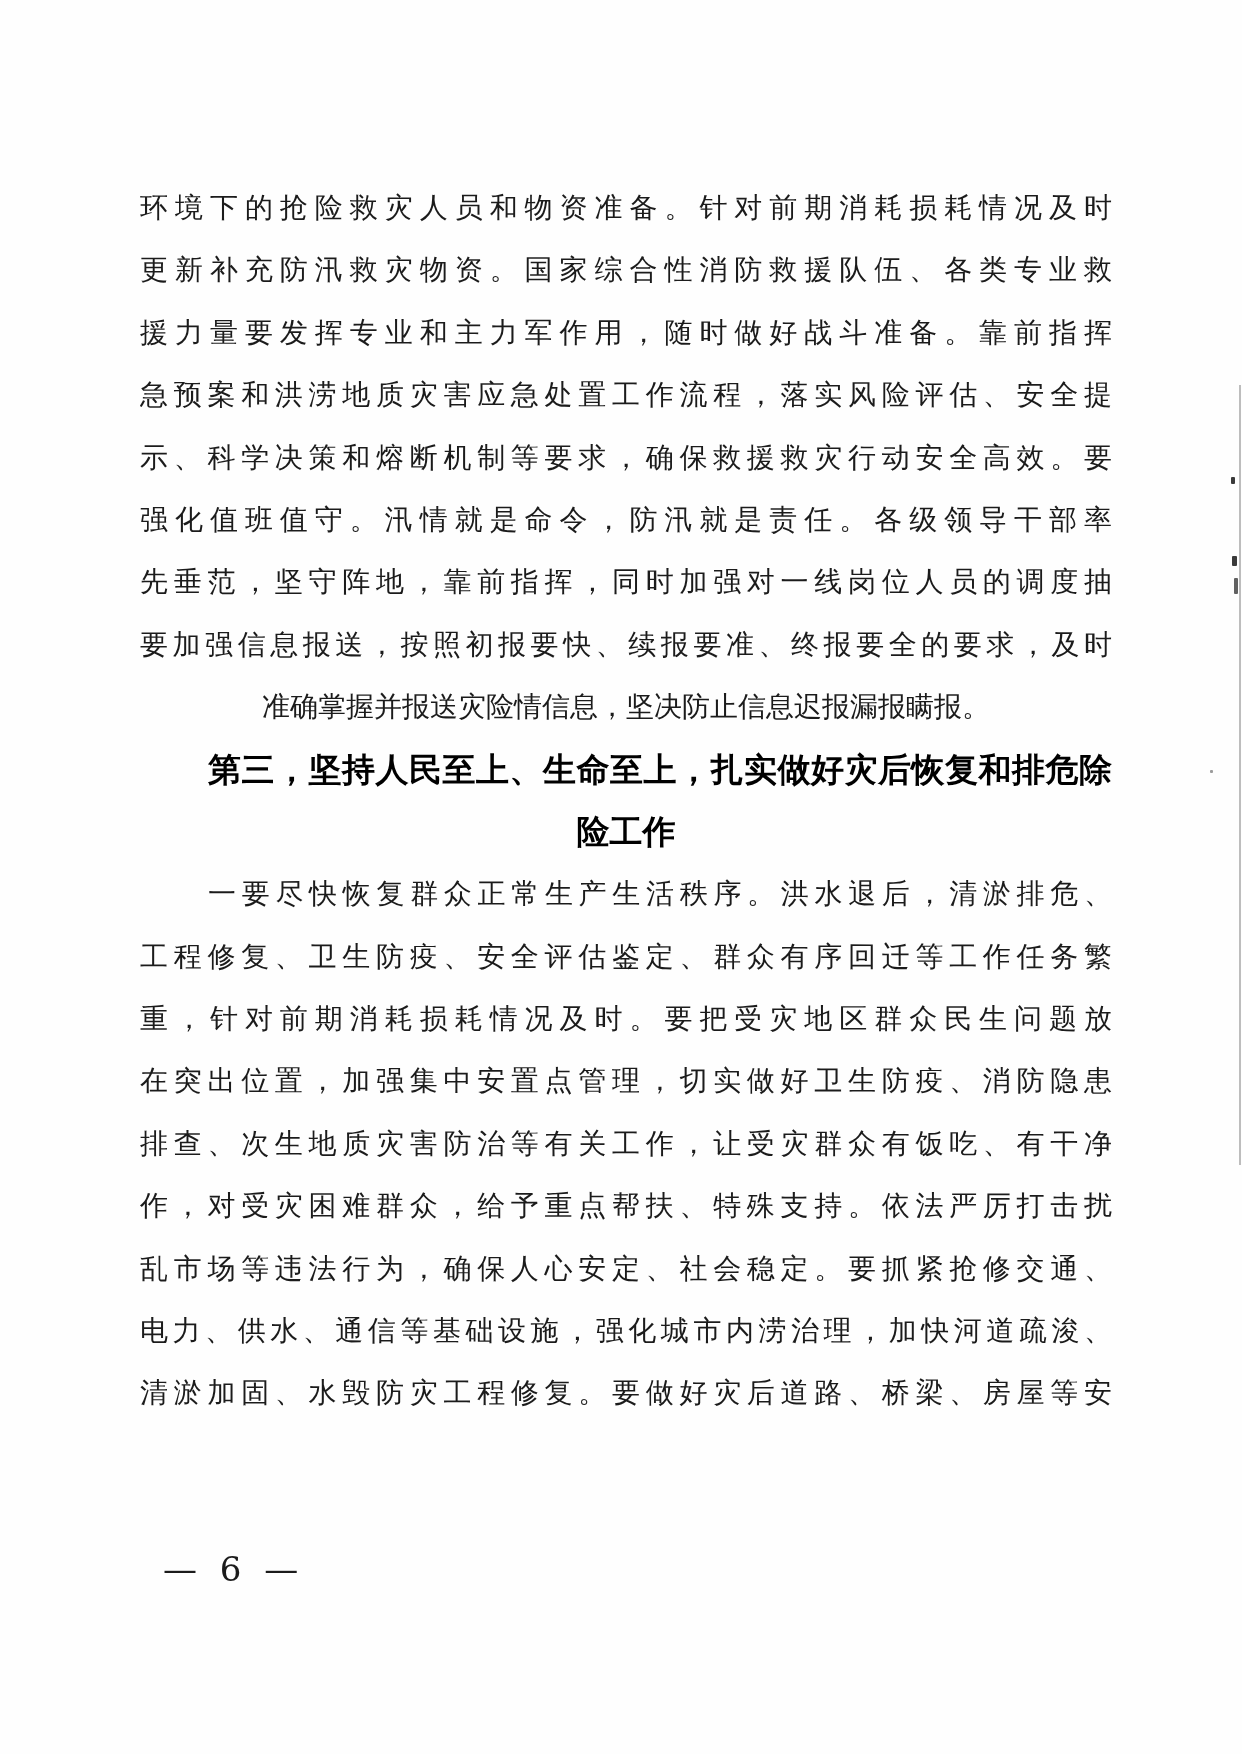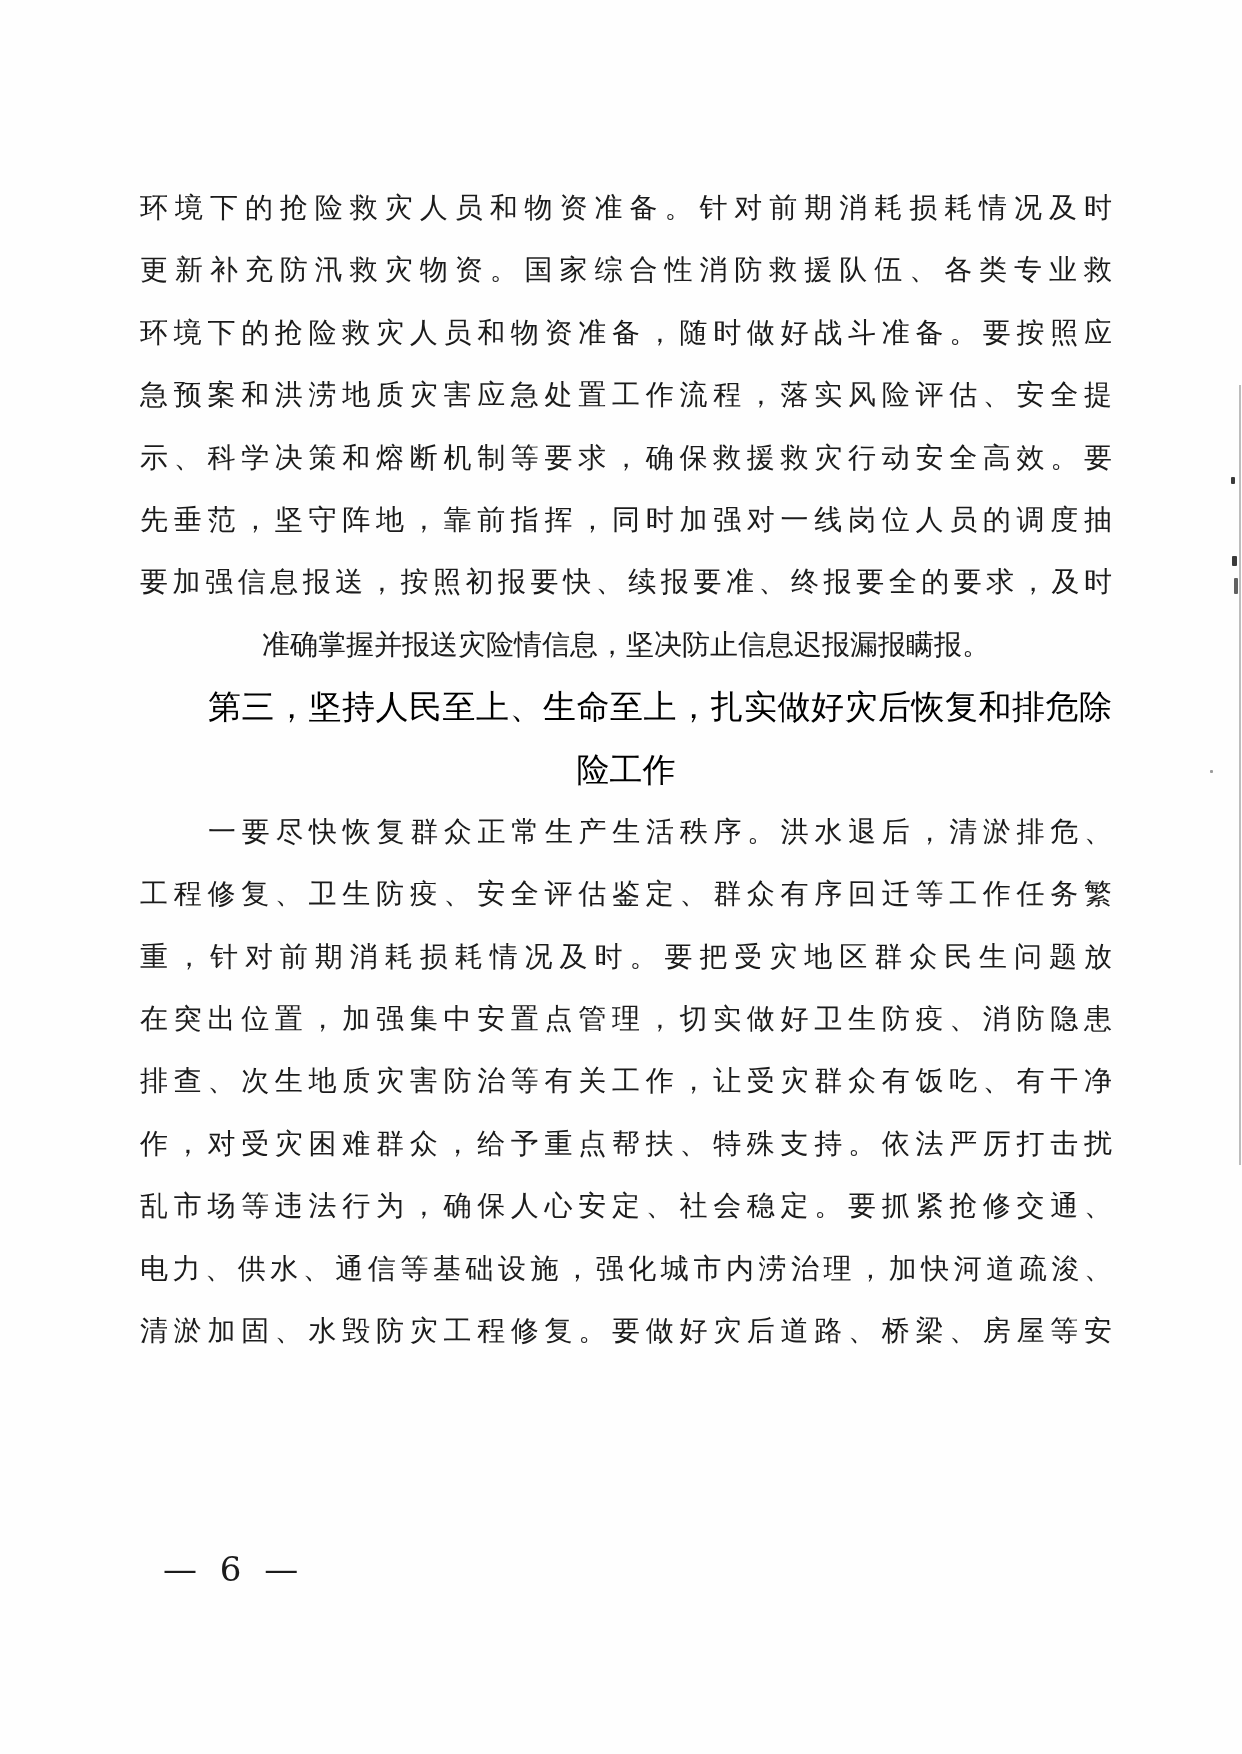--- a/index.html
+++ b/index.html
@@ -35,21 +35,21 @@
   }
   .line.para-end {
     text-align: center;
     text-align-last: auto;
   }
   .line.indent2 {
     padding-left: 68px;
   }
   .line.heading {
     font-family: "DejaVu Sans", sans-serif;
-    font-weight: 400;
+    font-weight: 700;
     color: #000000;
     font-size: 33px;
   }
   .footer {
     position: absolute;
     left: 163px;
     top: 1545px;
     height: 48px;
     line-height: 48px;
     font-size: 34px;
@@ -73,23 +73,24 @@
   .speck-4 { left: 1210px; top: 770px; width: 3px; height: 3px; opacity: 0.5; }
 </style>
 </head>
 <body>
 
 <div class="page">
 
   <div class="text-block">
     <div class="line">环境下的抢险救灾人员和物资准备。针对前期消耗损耗情况及时</div>
     <div class="line">更新补充防汛救灾物资。国家综合性消防救援队伍、各类专业救</div>
-    <div class="line">环境下的抢险救灾人员和物资准备，随时做好战斗准备。要按照应</div>
+    <div class="line">援力量要发挥专业和主力军作用，随时做好战斗准备。靠前指挥</div>
     <div class="line">急预案和洪涝地质灾害应急处置工作流程，落实风险评估、安全提</div>
     <div class="line">示、科学决策和熔断机制等要求，确保救援救灾行动安全高效。要</div>
+    <div class="line">强化值班值守。汛情就是命令，防汛就是责任。各级领导干部率</div>
     <div class="line">先垂范，坚守阵地，靠前指挥，同时加强对一线岗位人员的调度抽</div>
     <div class="line">要加强信息报送，按照初报要快、续报要准、终报要全的要求，及时</div>
     <div class="line para-end">准确掌握并报送灾险情信息，坚决防止信息迟报漏报瞒报。</div>
     <div class="line heading indent2">第三，坚持人民至上、生命至上，扎实做好灾后恢复和排危除</div>
     <div class="line heading para-end">险工作</div>
     <div class="line indent2">一要尽快恢复群众正常生产生活秩序。洪水退后，清淤排危、</div>
     <div class="line">工程修复、卫生防疫、安全评估鉴定、群众有序回迁等工作任务繁</div>
     <div class="line">重，针对前期消耗损耗情况及时。要把受灾地区群众民生问题放</div>
     <div class="line">在突出位置，加强集中安置点管理，切实做好卫生防疫、消防隐患</div>
     <div class="line">排查、次生地质灾害防治等有关工作，让受灾群众有饭吃、有干净</div>

